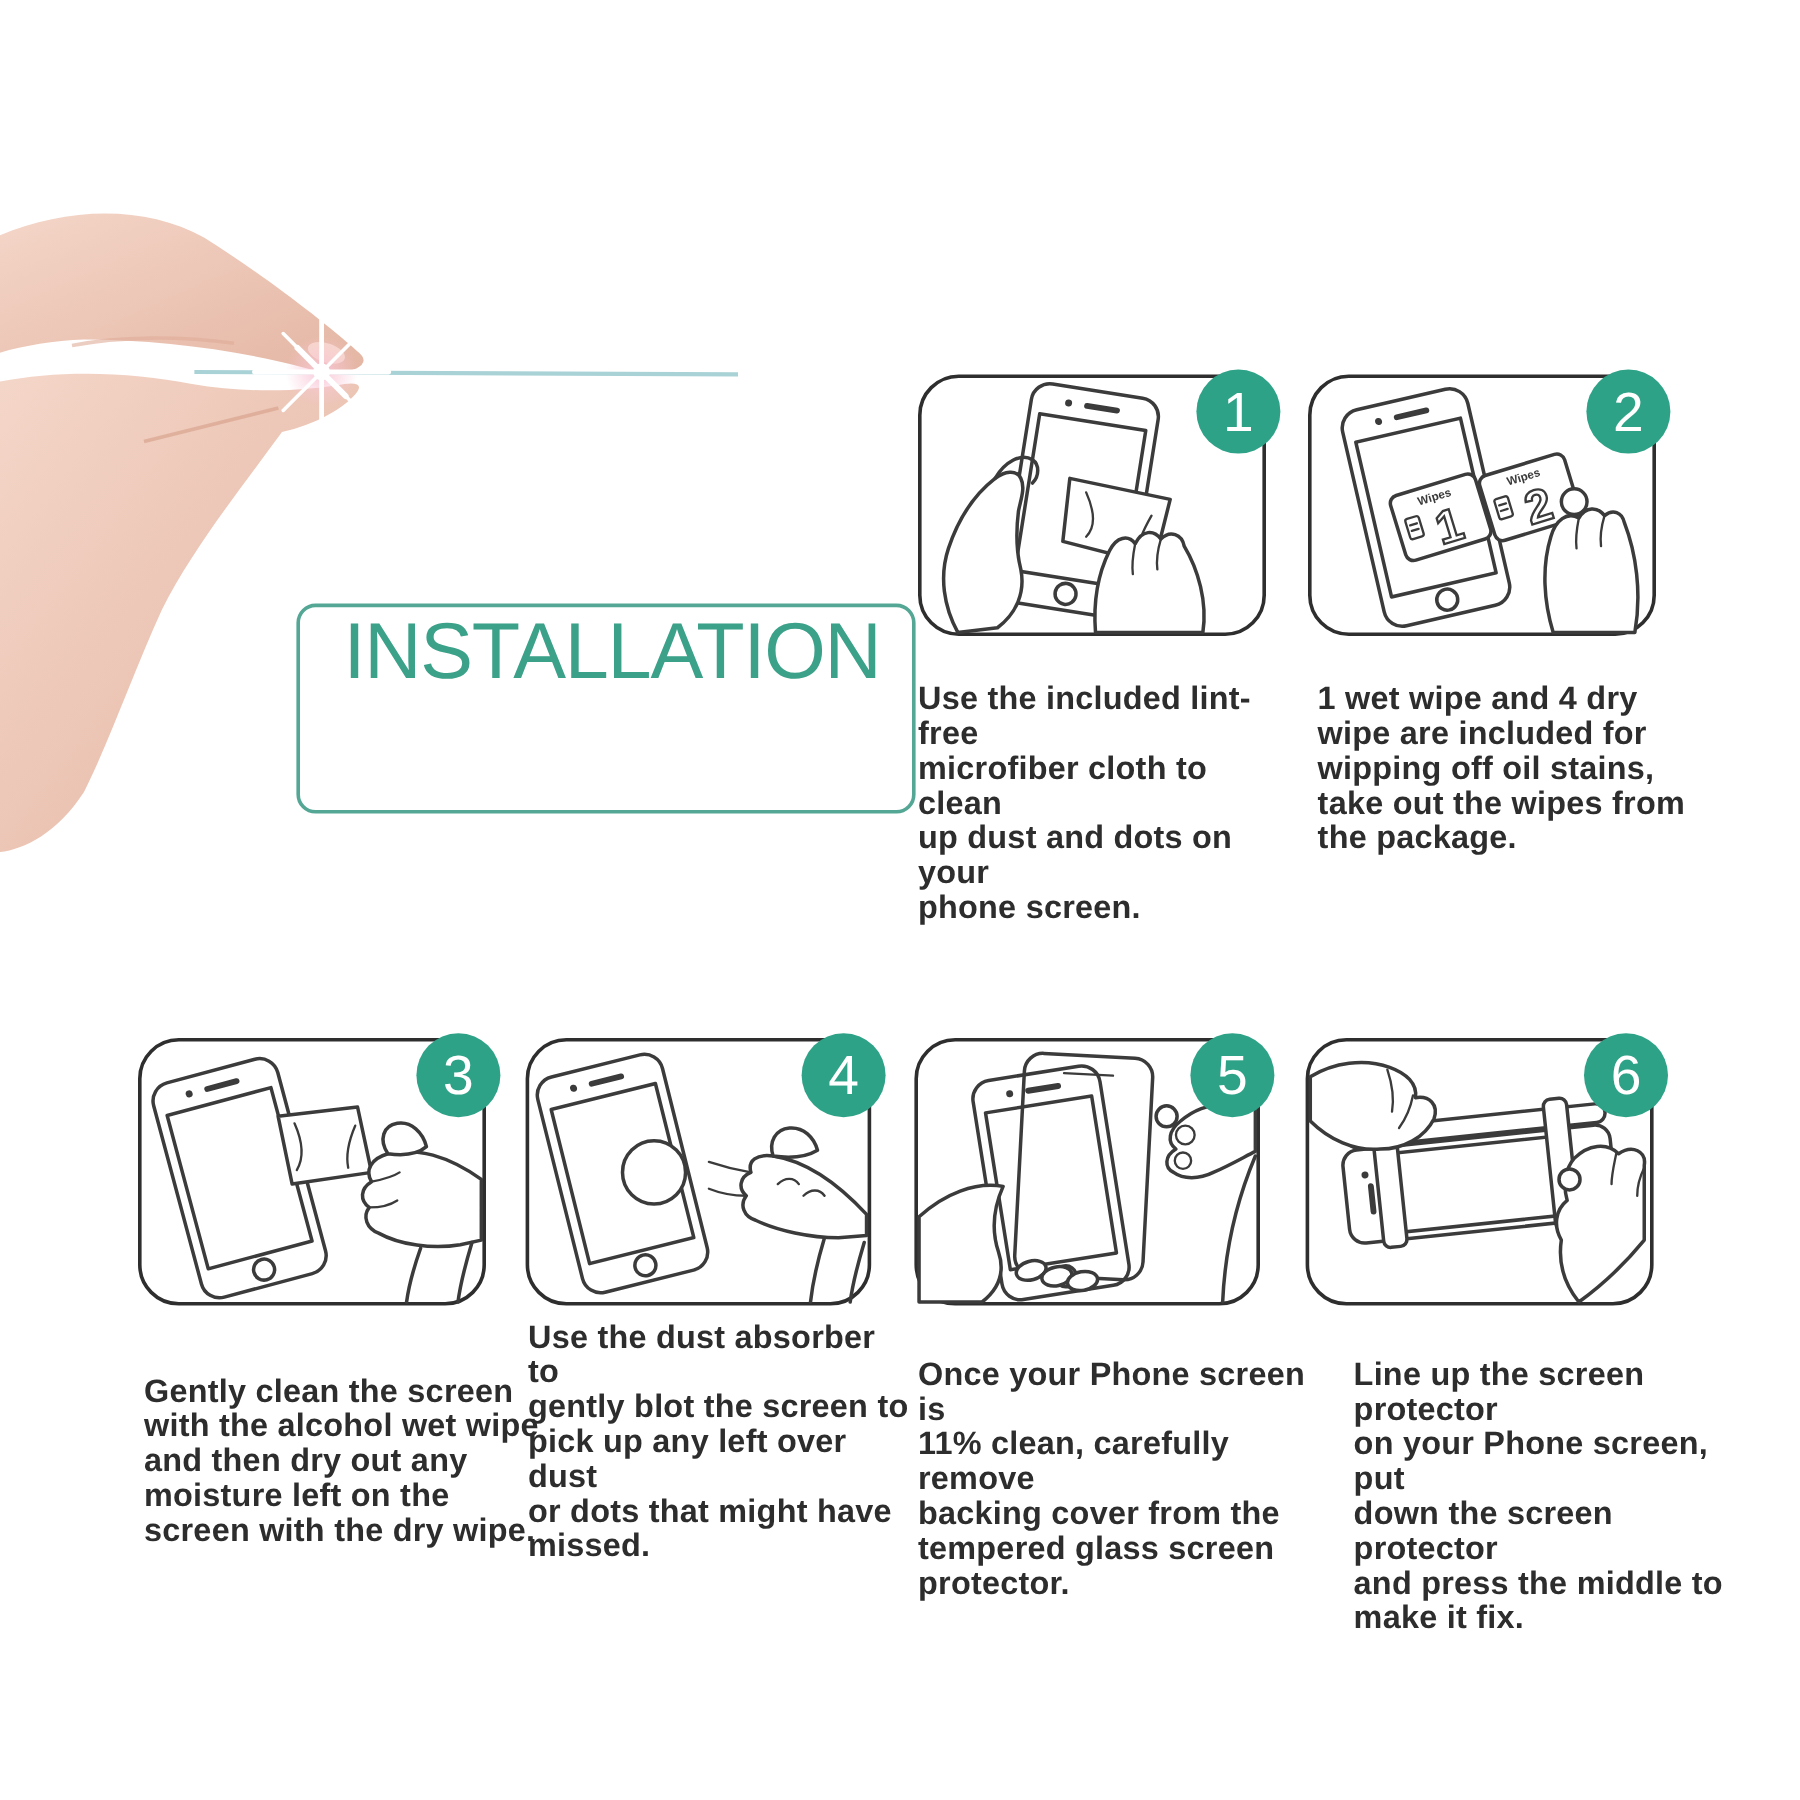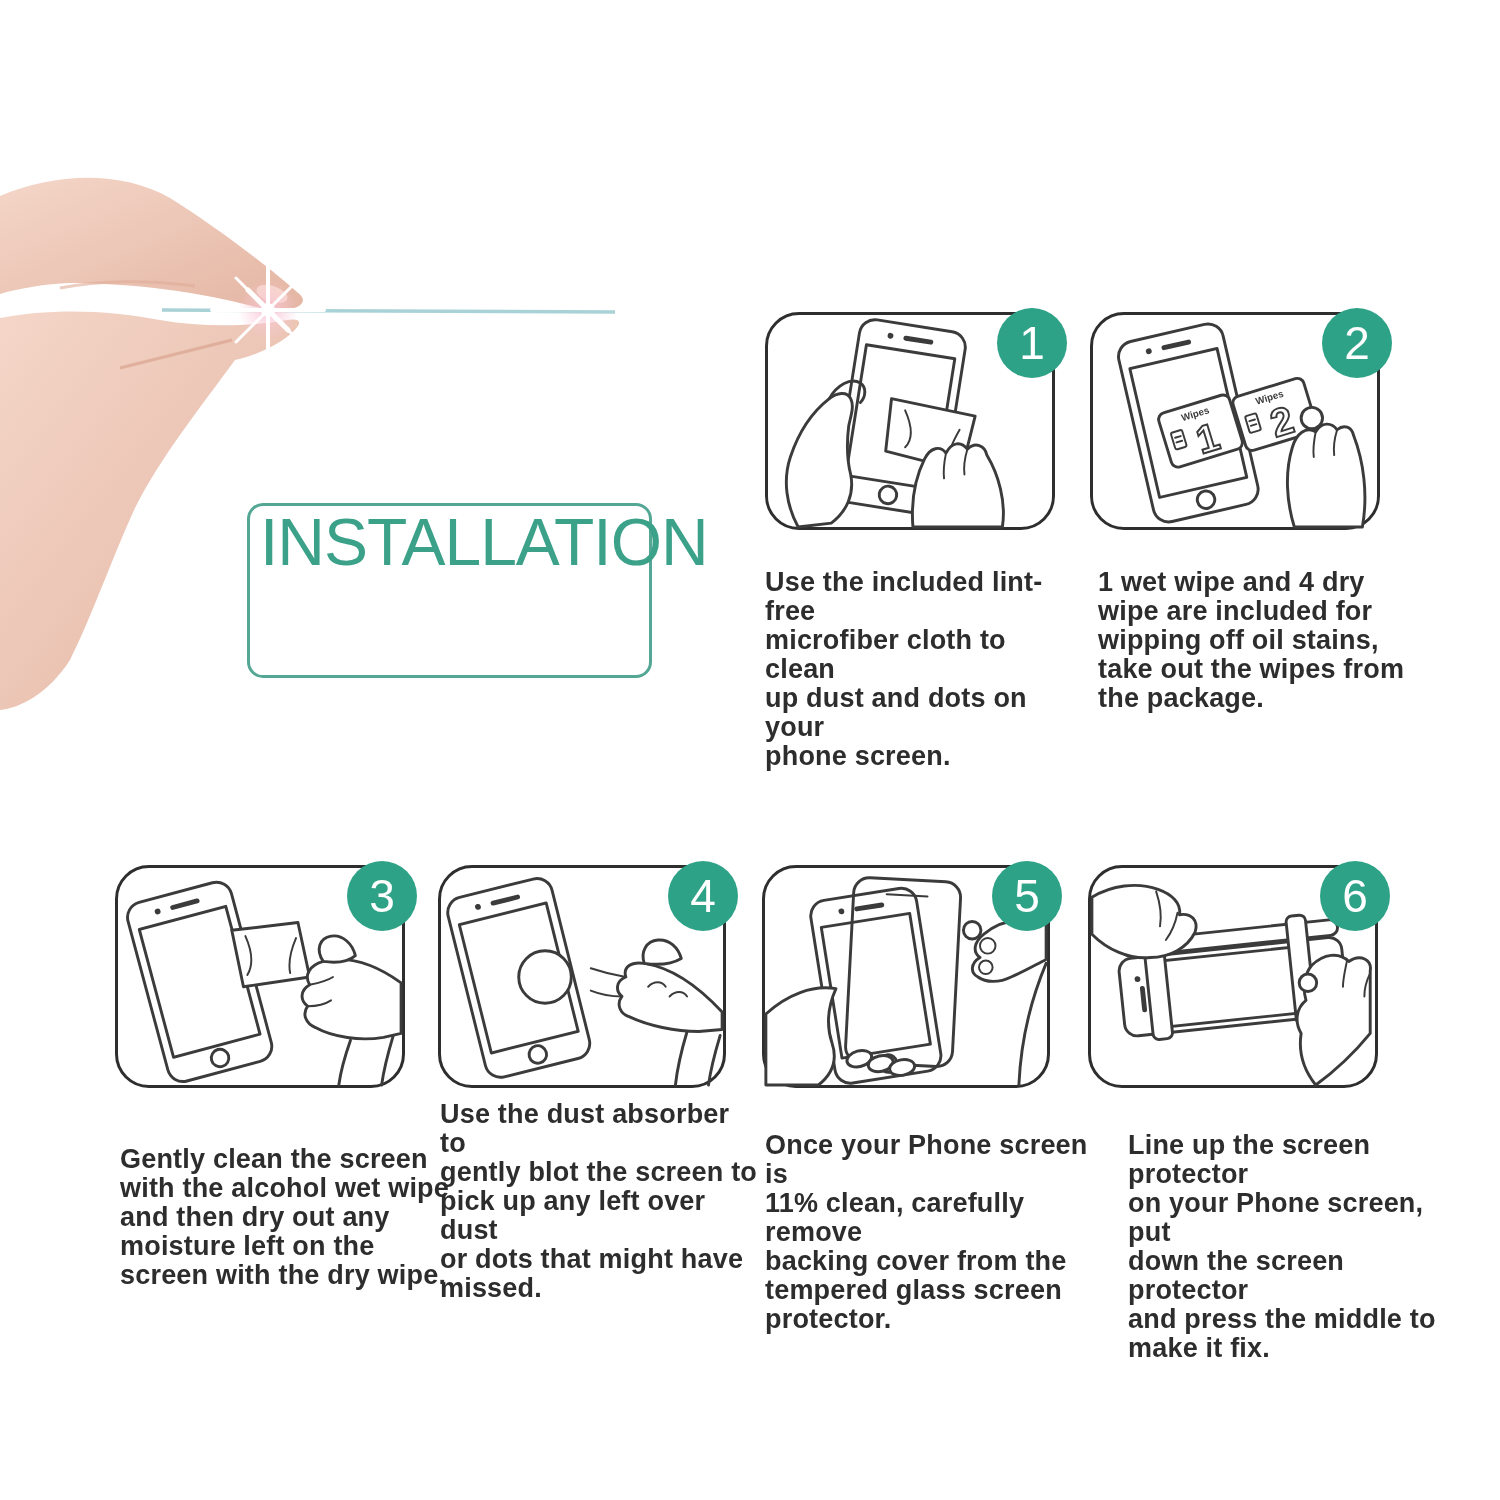--- a/index.html
+++ b/index.html
@@ -6,23 +6,23 @@
   body{
     width:1500px;height:1500px;position:relative;overflow:hidden;
     background:#ffffff;
     font-family:"Liberation Sans",sans-serif;
   }
   .abs{position:absolute;}
   
   #hero{left:0;top:168px;width:660px;height:545px;}
   
   .title-box{
-    left:247px;top:503px;width:405px;height:175px;box-sizing:border-box;
+    left:247px;top:503px;width:516px;height:175px;box-sizing:border-box;
     border:3px solid #54a794;border-radius:16px;background:#fff;
-    display:flex;flex-direction:column;padding-left:10px;
+    display:flex;flex-direction:row;justify-content:center;padding-left:10px;
   }
   .title-line{
     font-size:66px;line-height:1.12;letter-spacing:-1px;
     color:#3ba189;font-weight:400;white-space:nowrap;
   }
   
   .card{
     border:3px solid #2e2e2e;border-radius:34px;background:#fff;box-sizing:border-box;
   }
   .card svg{position:absolute;left:0;top:0;width:100%;height:100%;overflow:visible;}

